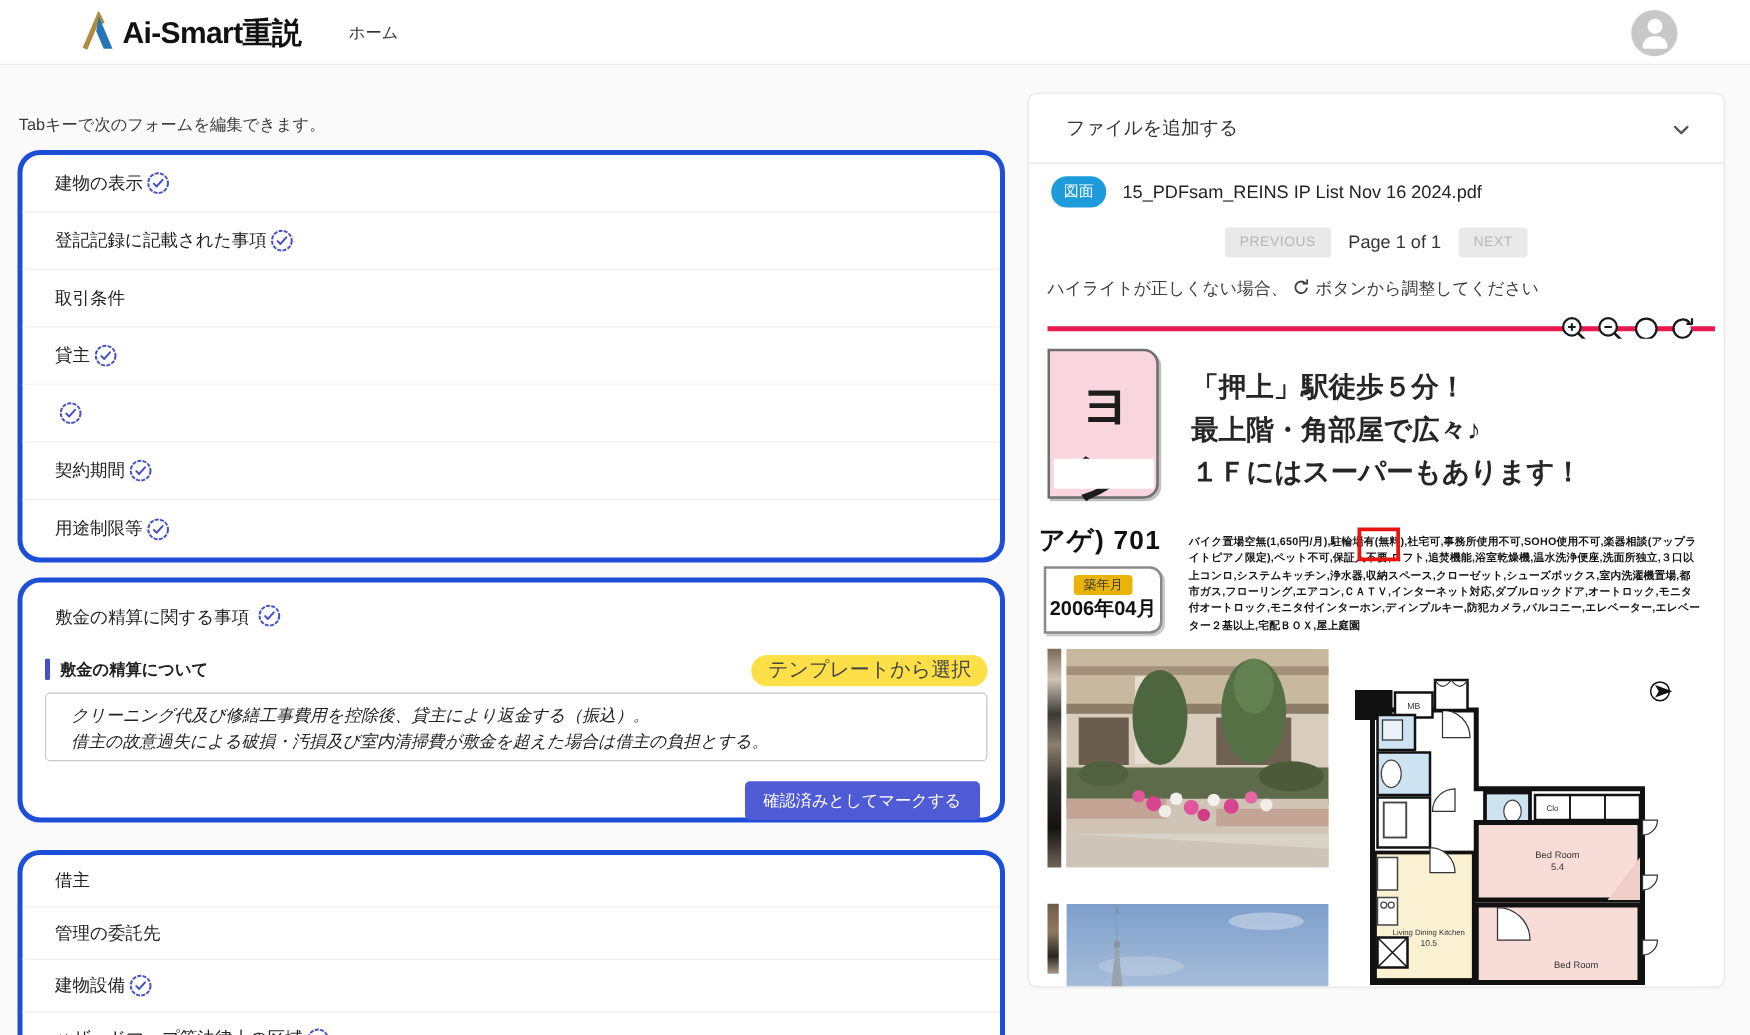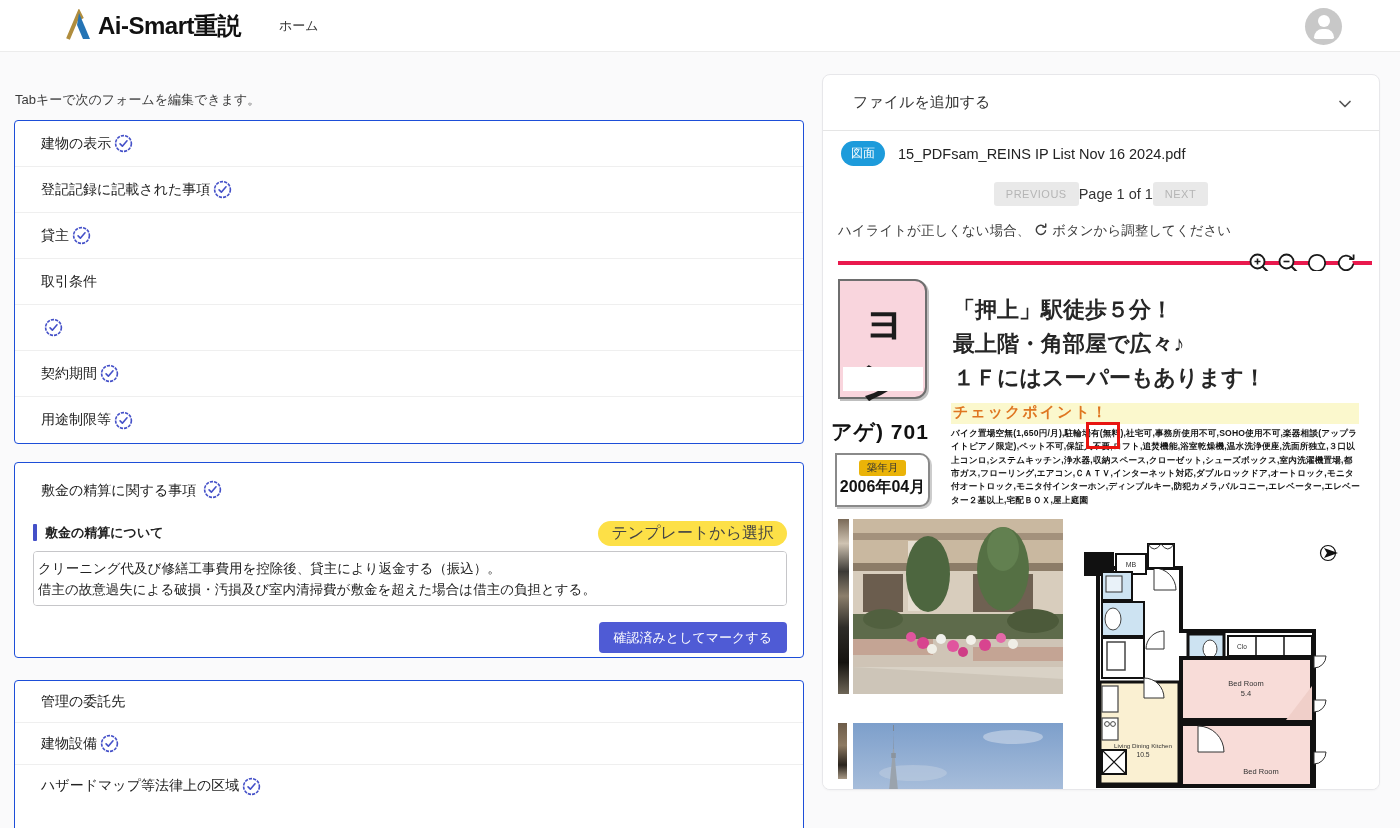--- a/index.html
+++ b/index.html
@@ -16,59 +16,59 @@
   .nav-home { margin-left:38px; font-size:13px; color:#333; cursor:pointer; }
   .avatar { position:absolute; right:58px; top:8px; width:37px; height:37px; border-radius:50%;
     background:#c8c8c8; overflow:hidden; cursor:pointer; }
   .avatar .head { position:absolute; left:50%; top:7px; transform:translateX(-50%);
     width:12px; height:12px; border-radius:50%; background:#fff; }
   .avatar .body { position:absolute; left:50%; top:21px; transform:translateX(-50%);
     width:20px; height:10px; border-radius:10px 10px 2px 2px; background:#fff; }
 
   
   .hint { position:absolute; left:15px; top:91px; font-size:13px; color:#3a3a3a; }
-  .card { position:absolute; background:#fff; border:1px solid #1d4ed8; border-radius:4px; }
+  .card { position:absolute; background:#fff; border:4px solid #1d4ed8; border-radius:18px; }
   .card1 { left:14px; top:120px; width:790px; }
   .card3 { left:14px; top:680px; width:790px; height:190px; }
   .acc-row { height:46px; display:flex; align-items:center; padding-left:26px;
     border-bottom:1px solid #efefef; font-size:14px; color:#222; cursor:pointer; }
   .card3 .acc-row { height:42px; }
   .acc-row:last-child { border-bottom:none; }
   .badge-check { display:inline-block; width:19px; height:19px; margin-left:3px; vertical-align:-4px; }
 
   .card2 { left:14px; top:462px; width:790px; height:196px; }
   .dep-title { position:absolute; left:26px; top:17px; font-size:14px; color:#222; }
   .field-row { position:absolute; left:18px; top:58px; width:754px; height:24px; }
   .field-bar { position:absolute; left:0; top:3px; width:4px; height:17px; background:#4450c8; border-radius:1px; }
   .field-label { position:absolute; left:12px; top:3px; font-size:13px; font-weight:bold; color:#222; }
   .clear-btn { position:absolute; right:148px; top:0; width:25px; height:25px; border-radius:50%;
     background:#ececec; display:flex; align-items:center; justify-content:center; cursor:pointer; border:none; }
   .tpl-btn { position:absolute; right:0; top:0; height:25px; padding:0 13px; border:none; border-radius:13px;
     background:#fde047; color:#444; font-size:16px; cursor:pointer;
     font-family:Liberation Mono, monospace; }
   .dep-textarea { position:absolute; left:18px; top:88px; width:754px; height:55px; resize:none;
-    border:1px solid #c6c6c9; border-radius:4px; padding:7px 4px; font-size:13.5px; line-height:1.55;
-    color:#222; font-family:"Liberation Sans","DejaVu Sans",sans-serif; background:#fff; }
+    border:1px solid #c6c6c9; border-radius:4px; padding:7px 20px; font-size:13.5px; line-height:1.55;
+    color:#222; font-family:"Liberation Sans","DejaVu Sans",sans-serif; background:#fff;font-style:italic; }
   .confirm-btn { position:absolute; right:16px; top:159px; height:31px; padding:0 15px; border:none;
     border-radius:4px; background:#4f5bd5; color:#fff; font-size:13px; cursor:pointer;
     font-family:"Liberation Sans","DejaVu Sans",sans-serif; }
 
   
   .viewer { position:absolute; left:822px; top:74px; width:558px; height:716px; background:#fff;
     border:1px solid #e7e7ea; border-radius:8px; box-shadow:0 1px 2px rgba(0,0,0,0.03); overflow:hidden; }
   .v-head { position:absolute; left:0; top:0; width:100%; height:56px; border-bottom:1px solid #e5e5e5;
     display:flex; align-items:center; padding:0 30px; cursor:pointer; }
   .v-head-title { font-size:15px; color:#333; }
   .v-chevron { position:absolute; right:26px; top:21px; width:16px; height:16px; }
   .file-row { position:absolute; left:18px; top:66px; display:flex; align-items:center; }
   .file-badge { height:25px; padding:0 10px; border-radius:13px; background:#1d9bdb; color:#fff;
     font-size:12px; display:flex; align-items:center; cursor:pointer; }
   .file-name { margin-left:13px; font-size:14.5px; color:#222; }
   .pag-row { position:absolute; left:0; top:107px; width:100%; display:flex; align-items:center;
-    justify-content:center; }
+    justify-content:center; gap:14px; }
   .pag-btn { height:24px; padding:0 12px; border:none; border-radius:3px; background:#e9e9e9;
     color:#b5b5b5; font-size:11px; letter-spacing:0.5px; cursor:default;
     font-family:"Liberation Sans","DejaVu Sans",sans-serif; }
   .pag-info { font-size:14.5px; color:#333; }
   .notice { position:absolute; left:15px; top:147px; font-size:13.5px; color:#3c3c3c;
     display:flex; gap:3px; }
   .redline { position:absolute; left:15px; top:186px; width:534px; height:4px; background:#e9194d; }
   .pdf-tools { position:absolute; right:22px; top:177px; display:flex; gap:7px; }
   .tool-btn { width:22px; height:22px; background:transparent; border:none; padding:0; cursor:pointer; }
 
@@ -135,28 +135,28 @@
         </svg>
     </div>
     <div class="acc-row">
       <span>登記記録に記載された事項</span>
       <svg class="badge-check" viewBox="0 0 20 20">
           <circle cx="10" cy="10" r="8.3" fill="none" stroke="#4450c8" stroke-width="1.7" stroke-dasharray="3.4 1.1"></circle>
           <path d="M6.4 10.4l2.4 2.4 4.9-5.6" fill="none" stroke="#4450c8" stroke-width="1.7" stroke-linecap="round" stroke-linejoin="round"></path>
         </svg>
     </div>
     <div class="acc-row">
+      <span>取引条件</span>
+    </div>
+    <div class="acc-row">
       <span>貸主</span>
       <svg class="badge-check" viewBox="0 0 20 20">
           <circle cx="10" cy="10" r="8.3" fill="none" stroke="#4450c8" stroke-width="1.7" stroke-dasharray="3.4 1.1"></circle>
           <path d="M6.4 10.4l2.4 2.4 4.9-5.6" fill="none" stroke="#4450c8" stroke-width="1.7" stroke-linecap="round" stroke-linejoin="round"></path>
         </svg>
-    </div>
-    <div class="acc-row">
-      <span>取引条件</span>
     </div>
     <div class="acc-row">
       <svg class="badge-check" viewBox="0 0 20 20">
           <circle cx="10" cy="10" r="8.3" fill="none" stroke="#4450c8" stroke-width="1.7" stroke-dasharray="3.4 1.1"></circle>
           <path d="M6.4 10.4l2.4 2.4 4.9-5.6" fill="none" stroke="#4450c8" stroke-width="1.7" stroke-linecap="round" stroke-linejoin="round"></path>
         </svg>
     </div>
     <div class="acc-row">
       <span>契約期間</span>
       <svg class="badge-check" viewBox="0 0 20 20">
@@ -191,20 +191,23 @@
           </svg>
       </button>
       <button class="tpl-btn">テンプレートから選択</button>
     </div>
     <textarea class="dep-textarea" spellcheck="false" style="">クリーニング代及び修繕工事費用を控除後、貸主により返金する（振込）。
 借主の故意過失による破損・汚損及び室内清掃費が敷金を超えた場合は借主の負担とする。</textarea>
     <button class="confirm-btn">確認済みとしてマークする</button>
   </div>
 
   <div class="card card3">
+    <div class="acc-row">
+      <span>借主</span>
+    </div>
     <div class="acc-row">
       <span>管理の委託先</span>
     </div>
     <div class="acc-row">
       <span>建物設備</span>
       <svg class="badge-check" viewBox="0 0 20 20">
           <circle cx="10" cy="10" r="8.3" fill="none" stroke="#4450c8" stroke-width="1.7" stroke-dasharray="3.4 1.1"></circle>
           <path d="M6.4 10.4l2.4 2.4 4.9-5.6" fill="none" stroke="#4450c8" stroke-width="1.7" stroke-linecap="round" stroke-linejoin="round"></path>
         </svg>
     </div>
@@ -283,23 +286,20 @@
       <div class="unit-line">アゲ) 701</div>
       <div class="built-box">
         <span class="built-label">築年月</span>
         <div class="built-value">2006年04月</div>
       </div>
 
       <div class="headlines">
         <div>「押上」駅徒歩５分！</div>
         <div>最上階・角部屋で広々♪</div>
         <div>１Ｆにはスーパーもあります！</div>
-      </div>
-      <div class="cp-bar">
-        <span class="cp-text">チェックポイント！</span>
       </div>
       <div class="features">バイク置場空無(1,650円/月),駐輪場有(無料),社宅可,事務所使用不可,SOHO使用不可,楽器相談(アップライトピアノ限定),ペット不可,保証人不要,ロフト,追焚機能,浴室乾燥機,温水洗浄便座,洗面所独立,３口以上コンロ,システムキッチン,浄水器,収納スペース,クローゼット,シューズボックス,室内洗濯機置場,都市ガス,フローリング,エアコン,ＣＡＴＶ,インターネット対応,ダブルロックドア,オートロック,モニタ付オートロック,モニタ付インターホン,ディンプルキー,防犯カメラ,バルコニー,エレベーター,エレベーター２基以上,宅配ＢＯＸ,屋上庭園</div>
       <div class="hl-box"></div>
 
       <div class="photo sliver1"></div>
       <div class="photo courtyard">
         <svg width="210" height="175" viewBox="0 0 210 175">
           <rect width="210" height="175" fill="#d8cdbd"></rect>
           <rect x="0" y="0" width="210" height="52" fill="#c9b8a0"></rect>
           <rect x="0" y="14" width="210" height="7" fill="#a3917c"></rect>

